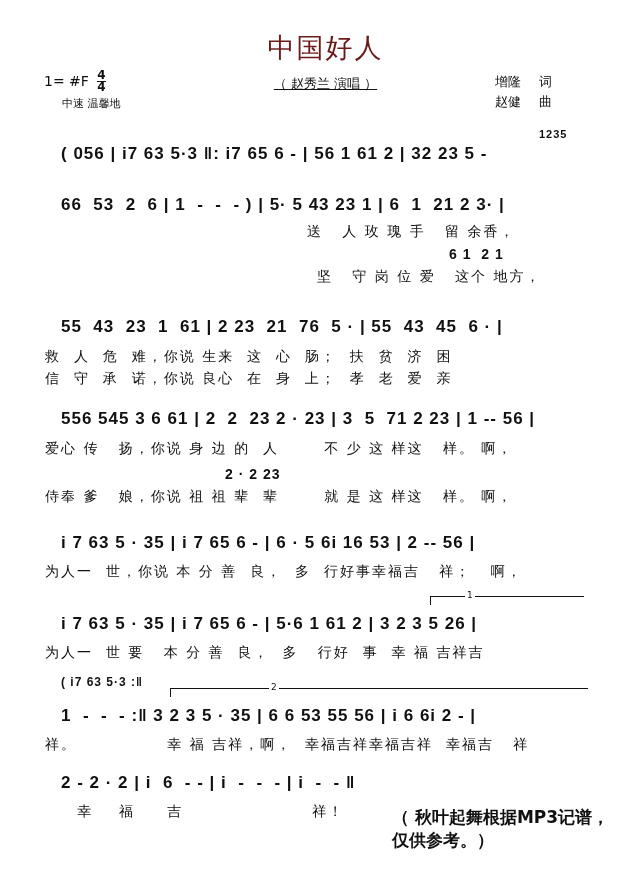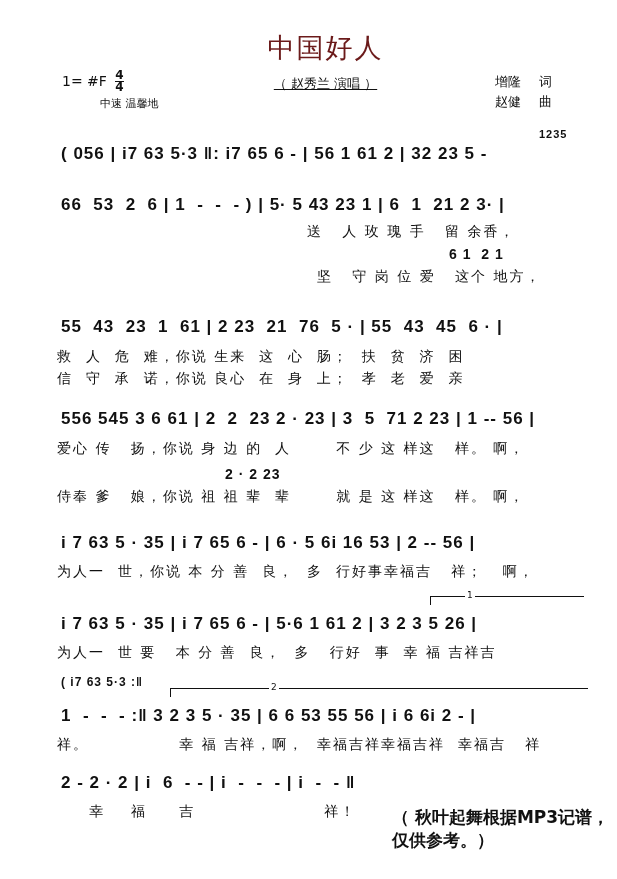--- a/index.html
+++ b/index.html
@@ -1,29 +1,29 @@
 <!DOCTYPE html>
 <html><head>
 <meta charset="utf-8">
 <style>
   html,body{margin:0;padding:0;background:#fff;}
   body{width:617px;height:879px;position:relative;overflow:hidden;
        font-family:"DejaVu Sans","Liberation Sans",sans-serif;color:#111;}
   .abs{position:absolute;padding-left:17px;}
   .title{left:0;width:617px;top:30px;text-align:center;font-size:27px;color:#6b1a1a;letter-spacing:2px;}
-  .key{left:45px;top:70px;font-size:14px;}
+  .key{left:27px;top:70px;font-size:14px;}
   .frac{display:inline-block;vertical-align:middle;text-align:center;font-weight:bold;font-size:12px;line-height:11px;margin-left:4px;}
   .frac span{display:block;}
   .frac .top{border-bottom:1px solid #111;}
-  .tempo{left:45px;top:96px;font-size:11px;margin-left:38px;}
+  .tempo{left:45px;top:96px;font-size:11px;}
   .singer{left:0;width:617px;top:75px;text-align:center;font-size:13px;text-decoration:underline;}
   .credits{left:478px;top:72px;font-size:13px;line-height:20px;}
   .credits div span.role{margin-left:18px;}
   .row{left:44px;font-family:"Liberation Sans","DejaVu Sans",sans-serif;font-weight:bold;font-size:17px;white-space:pre;letter-spacing:1px;}
-  .lyr{left:40px;font-family:"DejaVu Serif","Liberation Serif",serif;font-size:14px;white-space:pre;letter-spacing:2px;}
+  .lyr{left:28px;font-family:"DejaVu Serif","Liberation Serif",serif;font-size:14px;white-space:pre;letter-spacing:2px;}
   .note{font-size:17px;font-weight:bold;}
   .watermark{right:30px;top:848px;font-size:13px;color:#666;margin-top:36px;}
   .watermark .site{color:#d2691e;font-family:"Liberation Sans",sans-serif;}
   .volta{border-top:1px solid #111;border-left:1px solid #111;height:8px;}
   .volta-num{font-size:9px;background:#fff;padding:0 2px;position:absolute;top:-7px;}
 </style>
 </head>
 <body>
 
 <div class="abs title">中国好人</div>

